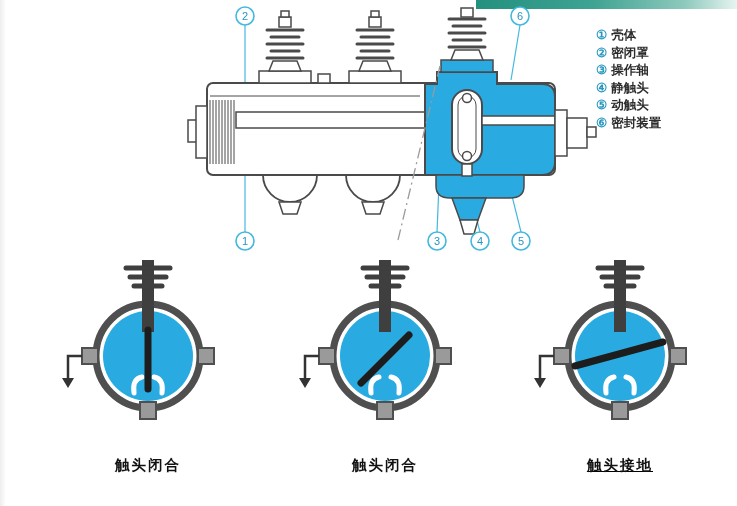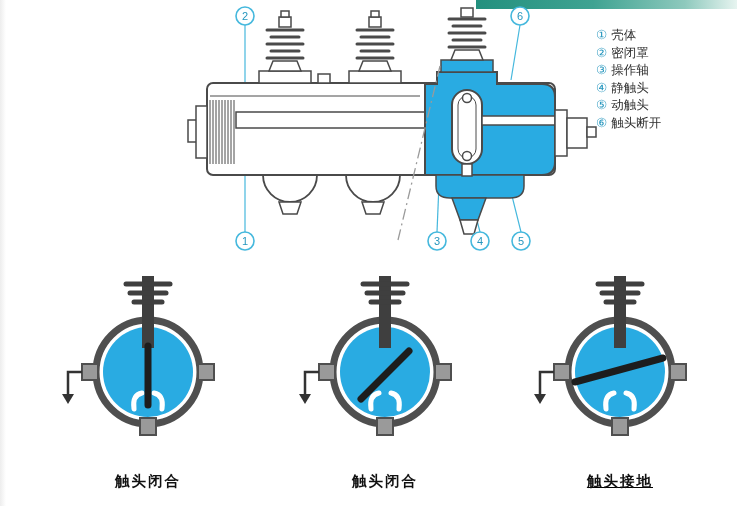--- a/index.html
+++ b/index.html
@@ -16,23 +16,23 @@
   }
   .top-bar {
     position:absolute; right:0; top:0; width:261px; height:9px;
     background:linear-gradient(to right,#23907e 0%,#3fa392 45%,#8ec9bd 80%,#e7f4f0 100%);
   }
   .main-svg { position:absolute; left:0; top:0; }
   .legend {
     position:absolute; left:596px; top:27px;
     font-size:12.5px; line-height:17.5px; color:#2d2d2d;
   }
-  .legend-item { white-space:nowrap; }
+  .legend-item { white-space:nowrap;font-weight:bold; }
   .legend-num { color:#2596be; margin-right:4px; }
-  .figures { position:absolute; top:272px; left:0; width:737px; height:215px; }
+  .figures { position:absolute; top:256px; left:0; width:737px; height:215px; }
   figure { position:absolute; width:180px; text-align:center; }
   figure.f1 { left:58px; top:0; }
   figure.f2 { left:295px; top:0; }
   figure.f3 { left:530px; top:0;text-decoration:underline; }
   figcaption {
     margin-top:6px; font-size:14.5px; color:#111;
     letter-spacing:2px; font-weight:bold;
   }
 </style>
 </head>
@@ -178,21 +178,21 @@
     <div class="legend-item">
       <span class="legend-num">③</span><span>操作轴</span>
     </div>
     <div class="legend-item">
       <span class="legend-num">④</span><span>静触头</span>
     </div>
     <div class="legend-item">
       <span class="legend-num">⑤</span><span>动触头</span>
     </div>
     <div class="legend-item">
-      <span class="legend-num">⑥</span><span>触头断开</span>
+      <span class="legend-num">⑥</span><span>密封装置</span>
     </div>
   </div>
 
   <div class="figures">
 
     <figure class="f1">
       <svg width="180" height="190" viewBox="0 0 180 190">
         <circle cx="90" cy="100" r="52" fill="#ffffff" stroke="#4f4f4f" stroke-width="7"></circle>
         <circle cx="90" cy="100" r="45" fill="#29abe2"></circle>
         <rect x="84" y="4" width="12" height="72" fill="#3f3f3f"></rect>

